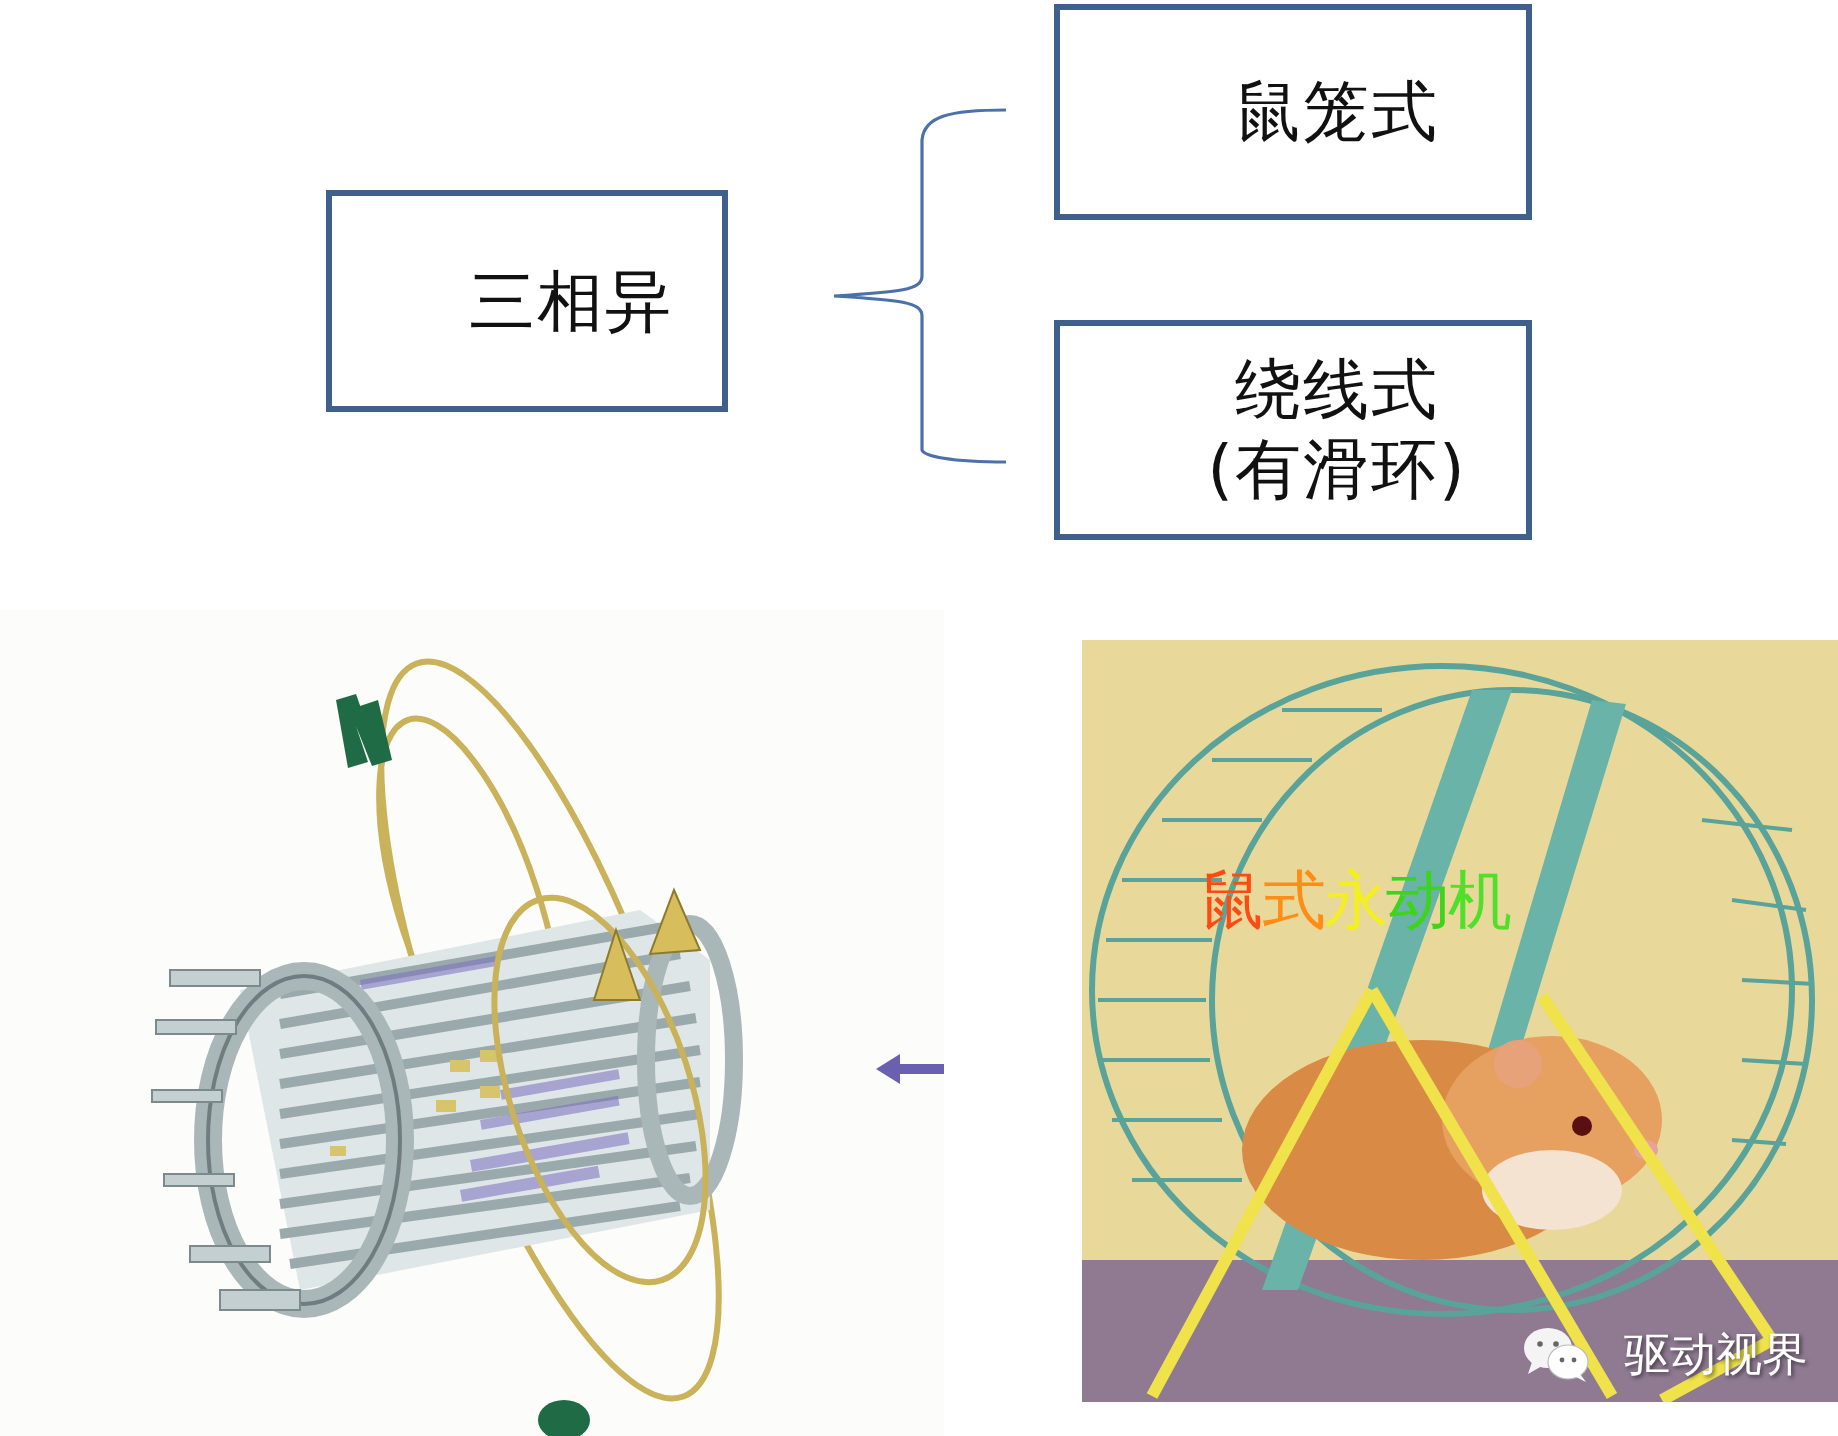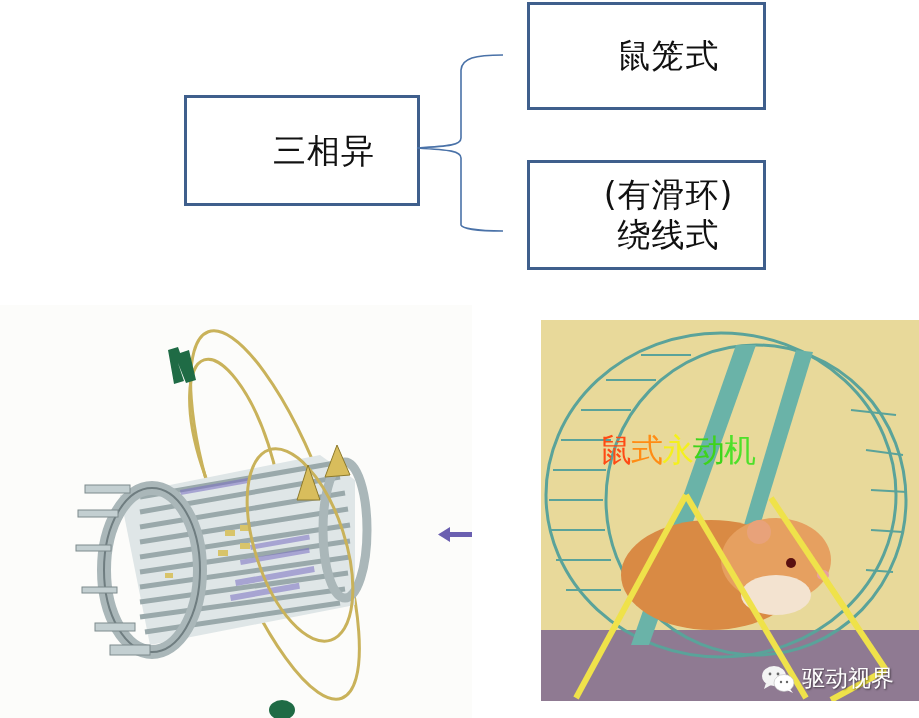--- a/index.html
+++ b/index.html
@@ -7,63 +7,63 @@
       width: 919px; height: 718px; position: relative; overflow: hidden;
       background: #ffffff;
       font-family: "DejaVu Sans", "Liberation Sans", sans-serif;
     }
     .box {
       position: absolute; box-sizing: border-box;
       border: 3px solid #3f5f8c; background: #ffffff;
       display: flex; flex-direction: column; align-items: center; justify-content: center;
       color: #111; font-size: 33px; line-height: 40px; text-align: center; padding-left: 44px;
     }
-    #box-main { left: 163px; top: 95px; width: 236px; height: 111px; margin-left: 21px; }
+    #box-main { left: 163px; top: 95px; width: 201px; height: 111px; }
     #box-squirrel { left: 527px; top: 2px; width: 239px; height: 108px; }
     #box-wound { left: 527px; top: 160px; width: 239px; height: 110px; }
     .box span { display: block; letter-spacing: 1px; }
     #brace { position: absolute; left: 415px; top: 50px; width: 95px; height: 185px; }
 
     #motor-panel { position: absolute; left: 0; top: 305px; width: 472px; height: 413px; background: #fcfcfa; }
     #motor-panel svg { width: 100%; height: 100%; display: block; }
 
     #hamster-panel { position: absolute; left: 541px; top: 320px; width: 378px; height: 381px; overflow: hidden; }
     #hamster-panel svg { width: 100%; height: 100%; display: block; }
 
     #caption {
       position: absolute; left: 600px; top: 425px;
       font-size: 32px; line-height: 50px; white-space: nowrap; letter-spacing: -1px;
     }
     #caption span { display: inline-block; }
 
     #watermark {
       position: absolute; left: 760px; top: 660px; height: 34px;
-      display: flex; align-items: flex-end; gap: 6px;
+      display: flex; align-items: center; gap: 16px;
       color: #ffffff; font-size: 23px; text-shadow: 1px 1px 2px rgba(0,0,0,0.55);
     }
     #watermark svg { width: 36px; height: 30px; }
   </style>
 </head>
 <body>
 
 <div id="box-main" class="box">
   <span>三相异</span>
 </div>
 
 <svg id="brace" viewBox="0 0 95 185">
   <path d="M88,5 C60,5 47,8 46,20 L46,88 C46,95 35,96 2,98 C35,100 46,101 46,108 L46,175 C47,178 60,181 88,181" fill="none" stroke="#4a72a8" stroke-width="1.6"></path>
 </svg>
 
 <div id="box-squirrel" class="box">
   <span>鼠笼式</span>
 </div>
 
 <div id="box-wound" class="box">
+  <span>绕线式</span>
   <span>(有滑环)</span>
-  <span>绕线式</span>
 </div>
 
 <div id="motor-panel">
   <svg viewBox="0 0 472 413">
 
     <ellipse cx="235" cy="150" rx="35" ry="100" fill="none" stroke="#c9b25a" stroke-width="3" transform="rotate(-18 235 150)"></ellipse>
     <ellipse cx="275" cy="210" rx="55" ry="195" fill="none" stroke="#c9b25a" stroke-width="3" transform="rotate(-20 275 210)"></ellipse>
 
     <g>
       <path d="M120,190 L320,150 L355,175 L355,300 L150,340 Z" fill="#dfe6e7"></path>

